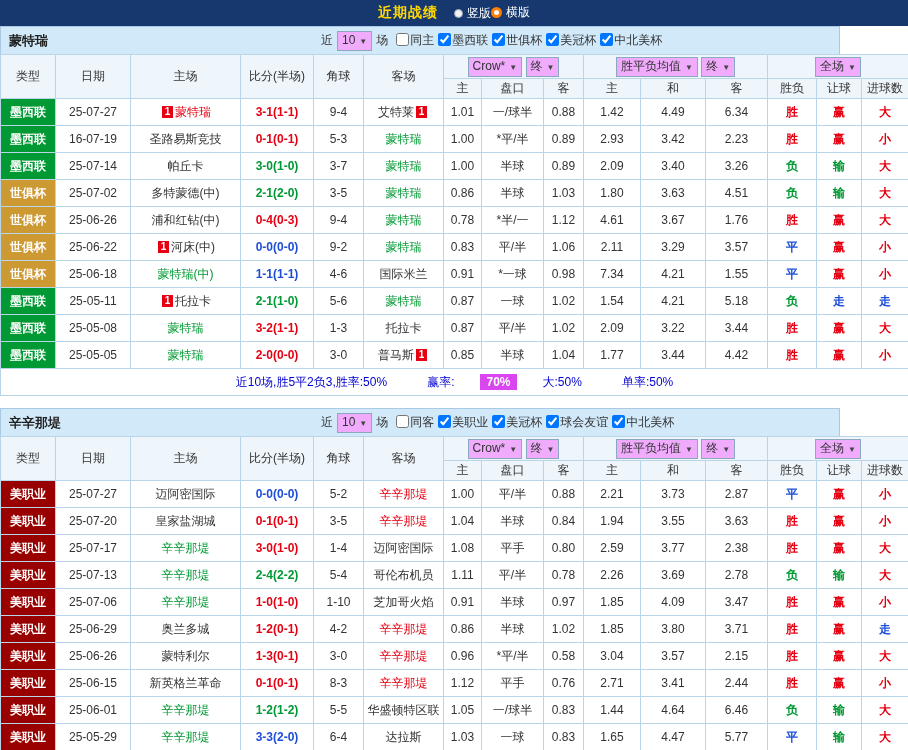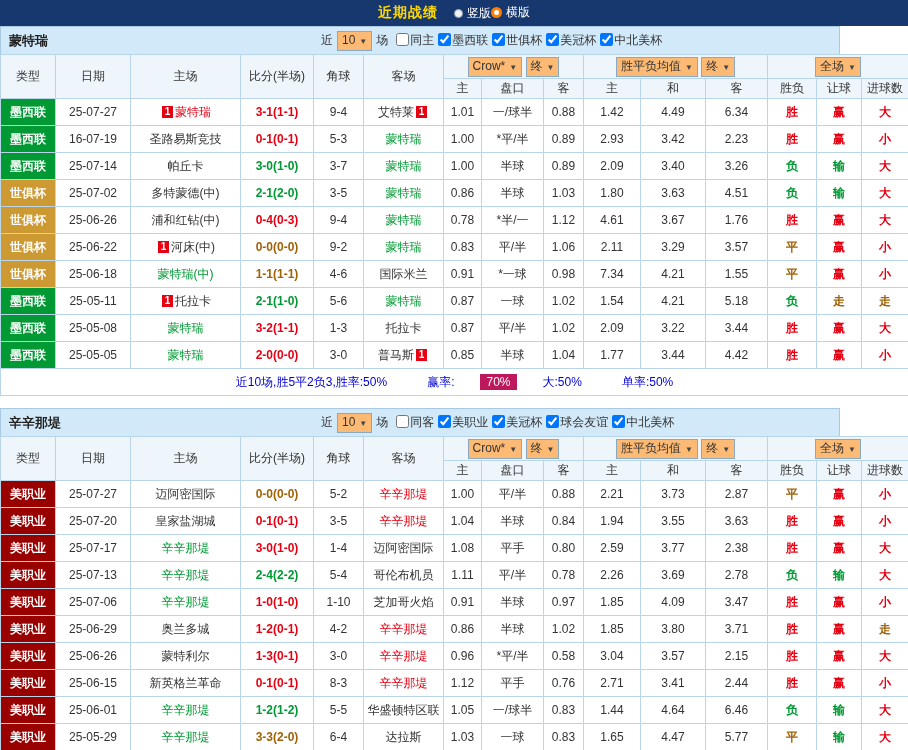--- a/index.html
+++ b/index.html
@@ -14,37 +14,37 @@
   
   .section{width:840px}
   .gap{height:12px}
   .team-bar{height:28px;background:#d2e9fa;border:1px solid #aac9e3;border-bottom:none;display:flex;align-items:center;padding:0 8px;font-size:12px;color:#333}
   .team-bar .team-name{font-weight:bold;font-size:13px;color:#222;flex:0 0 312px;text-align:left}
   .controls{display:flex;align-items:center;gap:4px;white-space:nowrap}
   .cbs{margin-left:4px}
   label.cb{margin-right:4px;cursor:pointer;color:#333}
   input[type=checkbox]{width:13px;height:13px;vertical-align:-2px;margin-right:1px}
   
-  .dd{display:inline-block;border:1px solid #8aa8c0;background:#fdba74;padding:1px 4px;font-size:12px;color:#333;cursor:pointer;line-height:15px;white-space:nowrap}
+  .dd{display:inline-block;border:1px solid #8aa8c0;background:#f0abfc;padding:1px 4px;font-size:12px;color:#333;cursor:pointer;line-height:15px;white-space:nowrap}
   .dd .arr{font-style:normal;font-size:8px;margin-left:4px;color:#444}
   
   table{border-collapse:collapse;table-layout:fixed;width:908px;font-size:12px}
   th,td{border:1px solid #b9d5ea;text-align:center;overflow:hidden;white-space:nowrap;padding:0}
   thead th{background:#eef5fb;color:#333;font-weight:normal}
   tr.fr th{height:24px}
   tr.hr2 th{height:20px}
   tbody td{height:27px;color:#333;background:#fff}
   td.league{color:#fff;font-weight:bold}
-  .c-red{color:#e60012}.c-green{color:#009933}.c-blue{color:#a16207}.c-black{color:#333}
+  .c-red{color:#e60012}.c-green{color:#009933}.c-blue{color:#1d4ed8}.c-black{color:#333}
   .score{font-weight:bold}
   .rb{font-weight:bold}
   .badge{display:inline-block;min-width:11px;height:12px;line-height:12px;background:#e60012;color:#fff;font-size:10px;font-weight:bold;margin:0 2px;vertical-align:1px;text-align:center}
   tr.summary td{height:27px;color:#0000d0;background:#fff;font-size:12px}
   tr.summary .sp{margin:0 20px}
-  tr.summary .hl{background:#be185d;color:#fff;font-weight:normal;padding:1px 6px;margin:0 6px}
+  tr.summary .hl{background:#d946ef;color:#fff;font-weight:bold;padding:1px 6px;margin:0 6px}
 </style>
 </head>
 <body>
 
 <div class="topbar">
   <span class="title">近期战绩</span>
   <span id="layout-options"><label class="radio-opt">
         <span class="radio"></span>
         <span>竖版</span>
       </label><label class="radio-opt">

